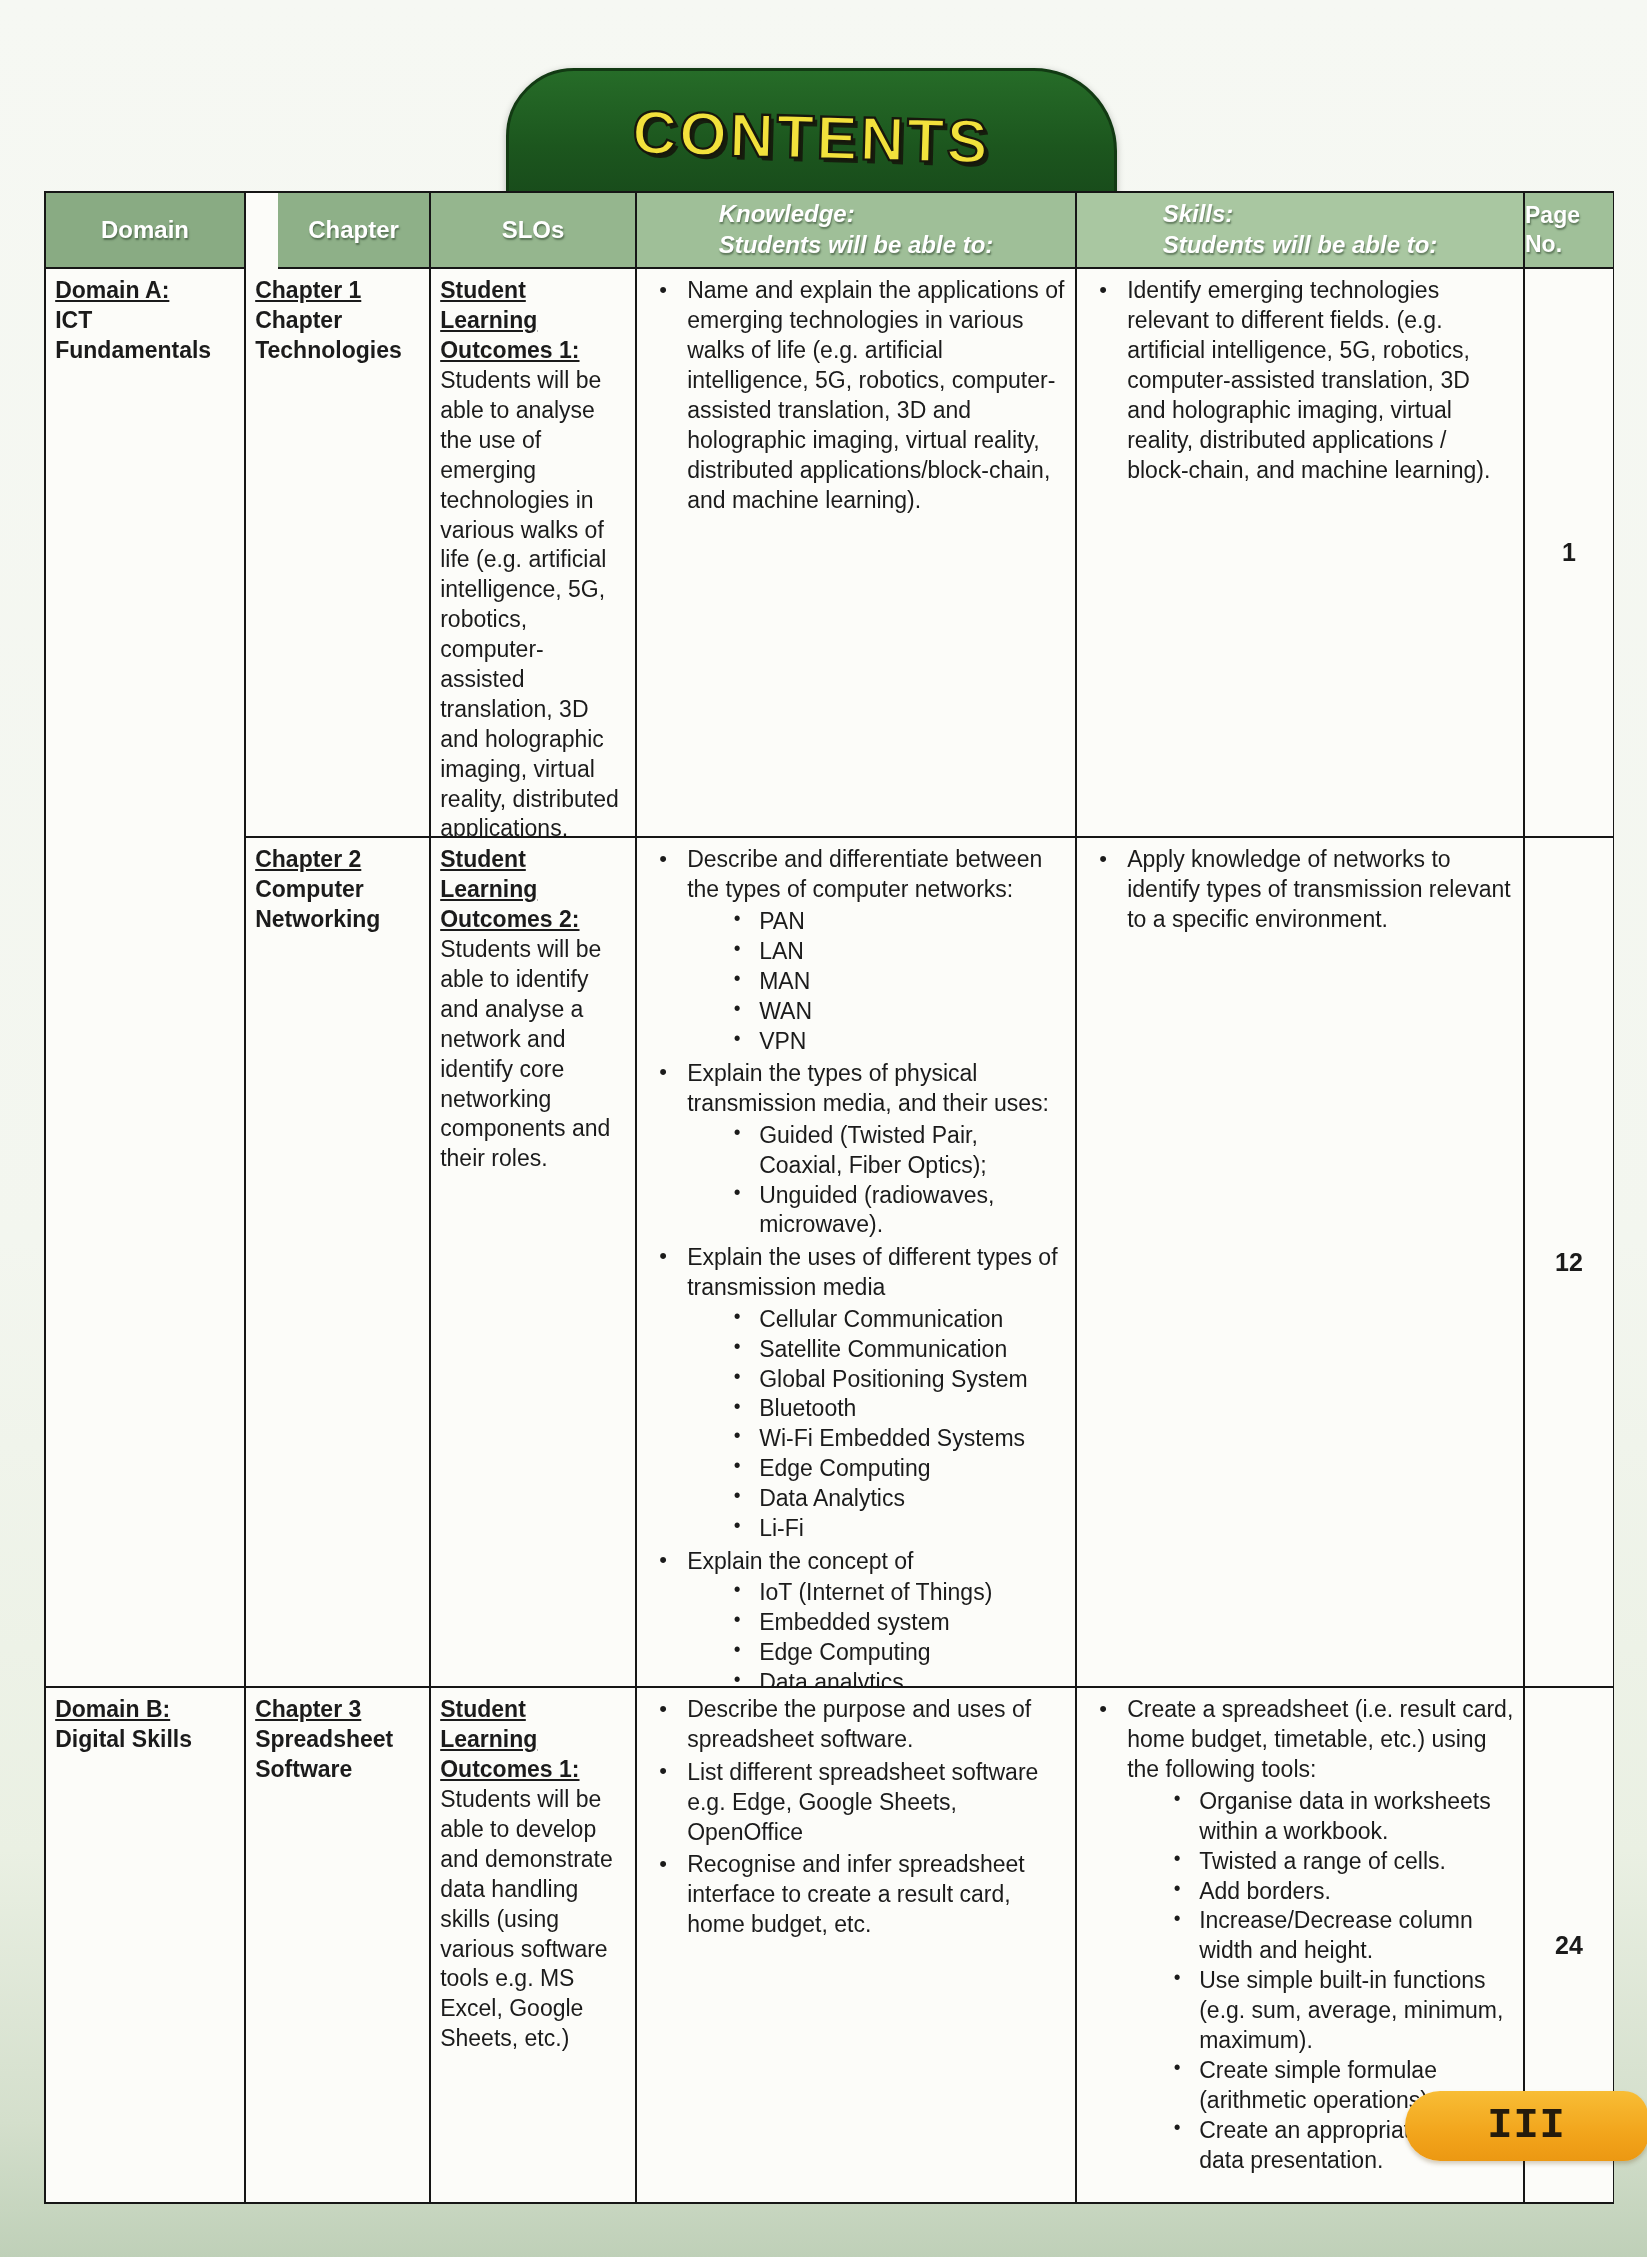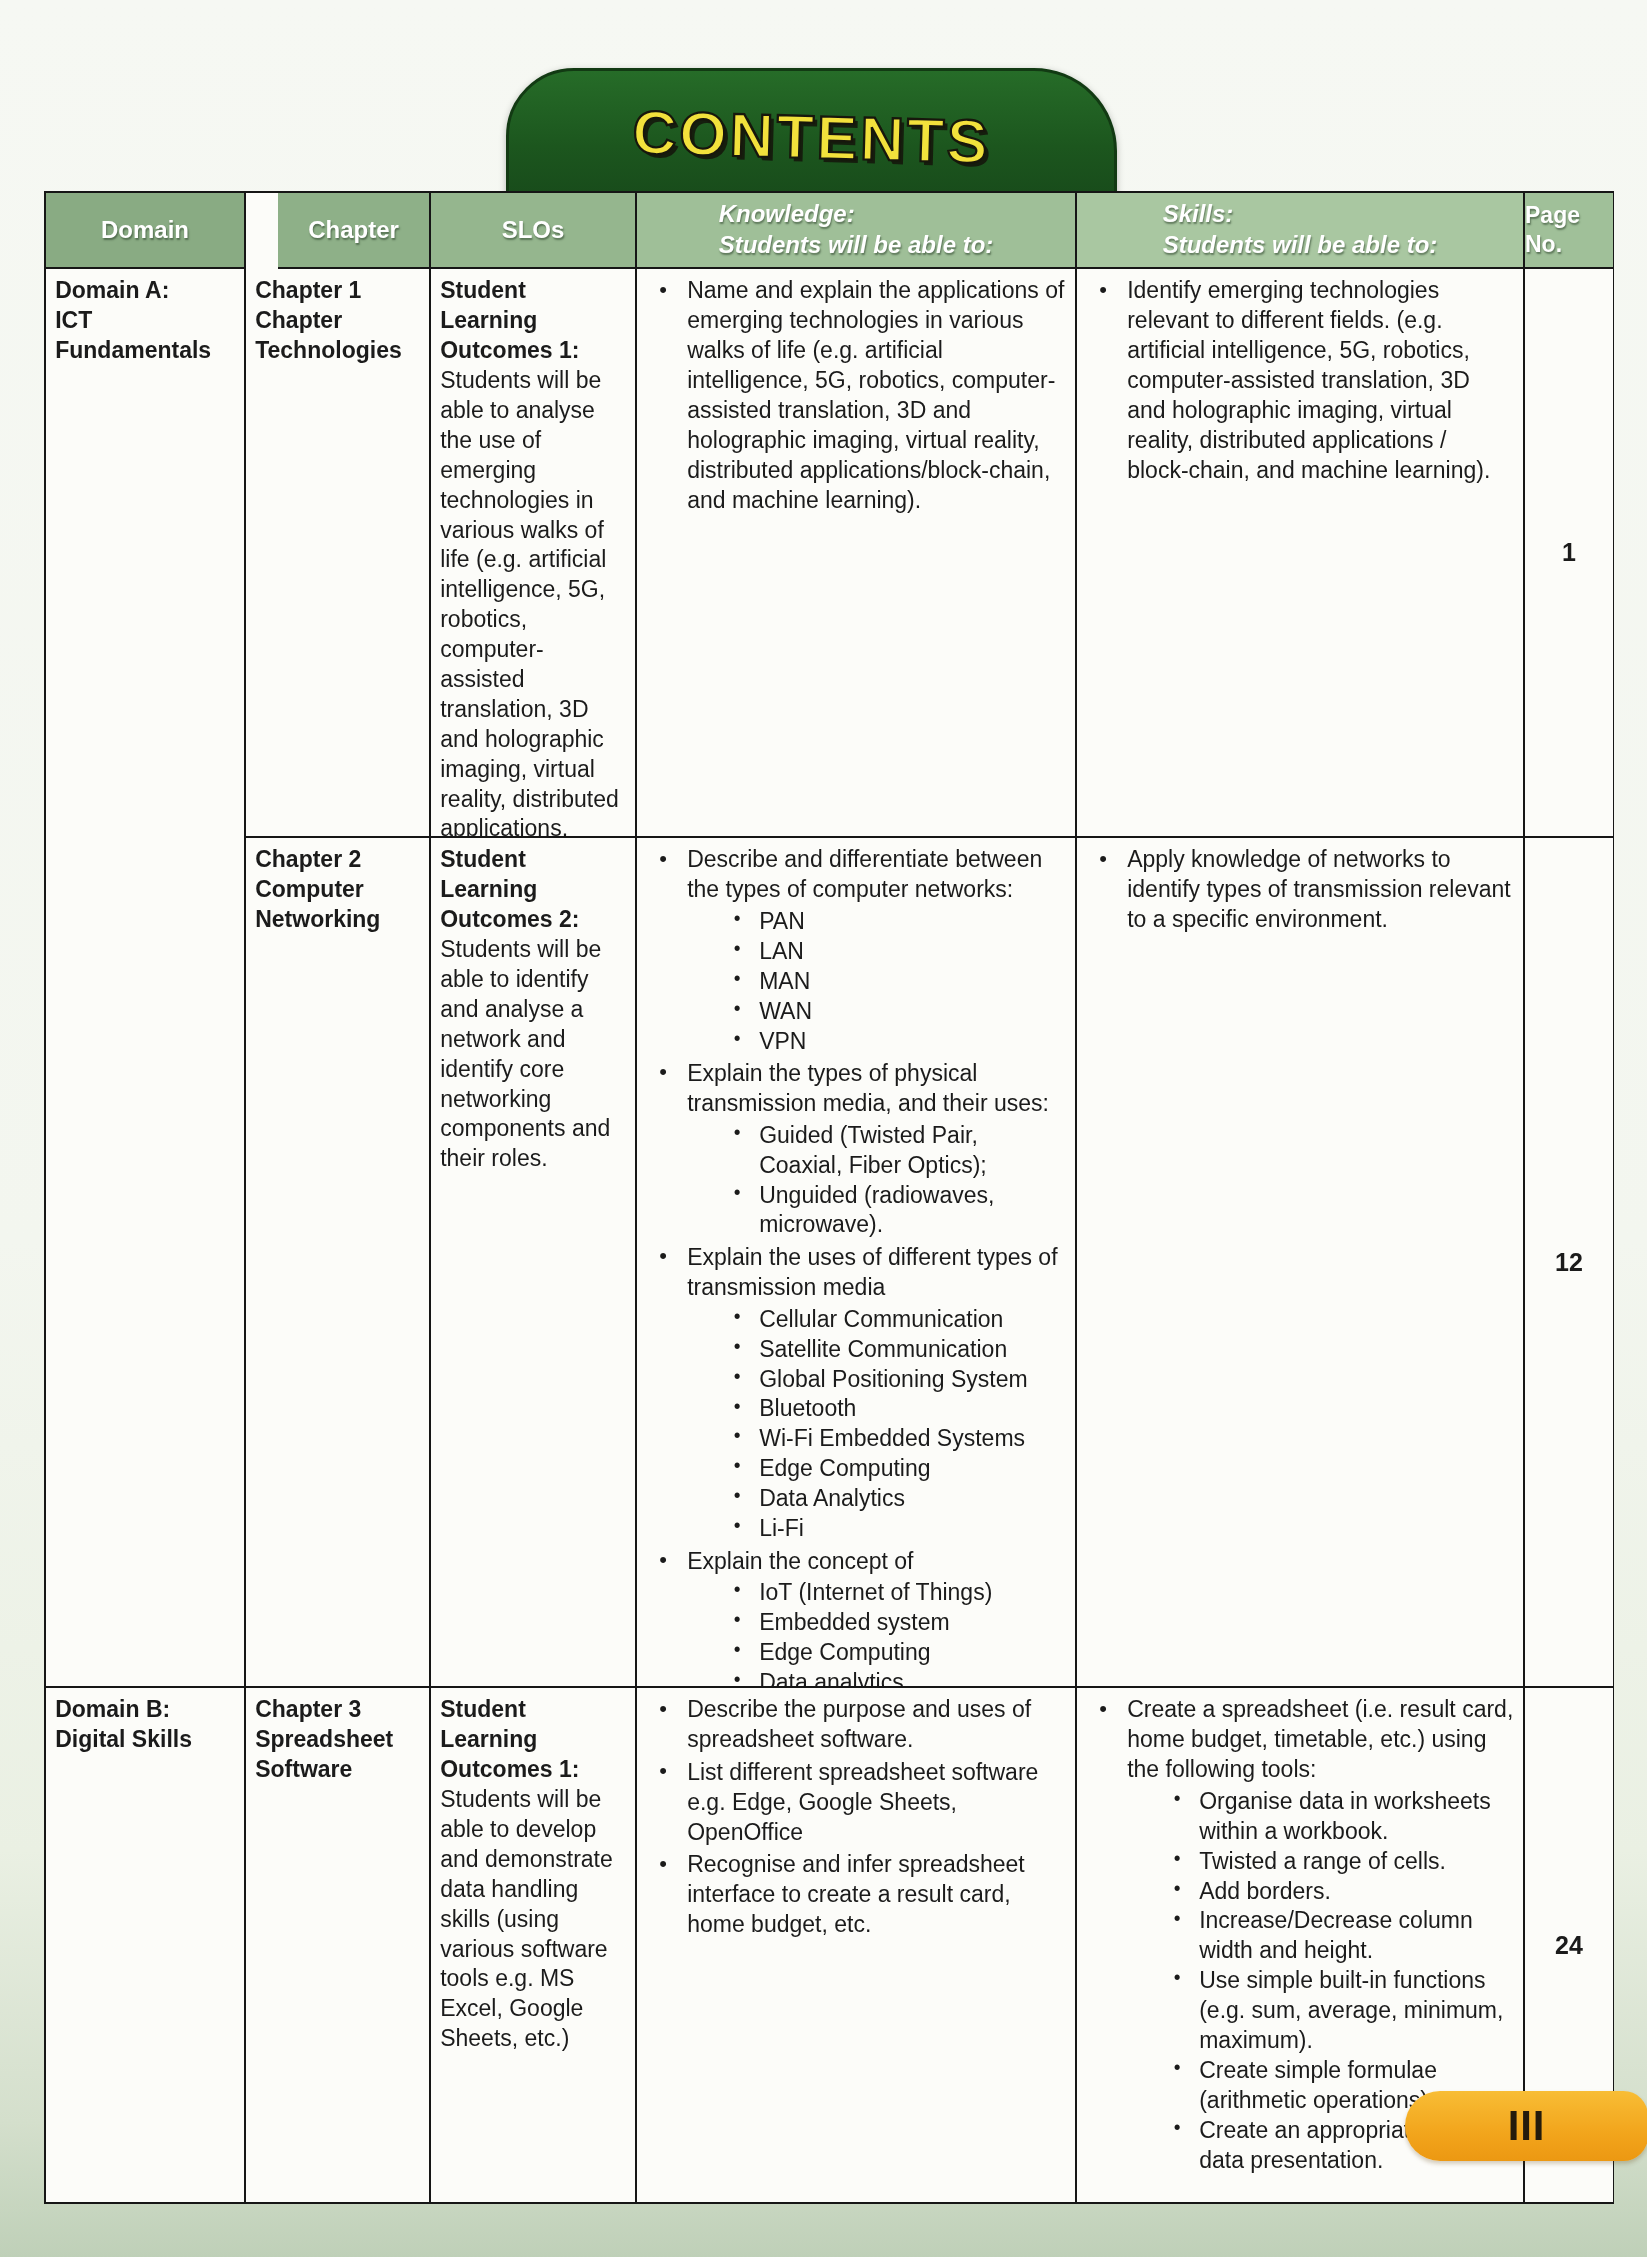--- a/index.html
+++ b/index.html
@@ -51,21 +51,21 @@
   .th.h1{background:#89ab83;}
   .th.h2{background:#8eb088;margin-left:32px;}
   .th.h3{background:#95b68e;}
   .th.h4{background:#9fbf98;}
   .th.h5{background:#a9c7a1;}
   .th.h6{background:#a0c099;font-size:23px;}
   .hwrap{text-align:left;font-style:italic;}
 
   
   .body{padding:7.4px 9.2px;}
-  .bold{font-weight:700;}
+  .bold{font-weight:700;text-decoration:underline;}
   .domain-name,.chapter-name{font-weight:700;}
   .slo-text{font-weight:400;}
 
   
   .blist{list-style:none;margin:0;padding:0;}
   .b1{position:relative;padding-left:41px;margin:0 0 2.8px 0;}
   .b1::before{content:"\2022";position:absolute;left:13px;top:-0.9px;font-size:22px;}
   .sub{list-style:none;margin:1.8px 0 1.8px 41px;padding:0;}
   .b2{position:relative;padding-left:31px;margin:0;}
   .b2::before{content:"\2022";position:absolute;left:5.5px;top:-0.9px;font-size:19.4px;}
@@ -76,21 +76,21 @@
 
   
   .page-badge{
     position:absolute;left:1405px;top:2091px;width:243px;height:70px;z-index:3;
     background:linear-gradient(180deg,#f8bd35 0%,#f2a51c 60%,#ec9812 100%);
     border-radius:37px 26px 26px 37px;
     display:flex;align-items:center;justify-content:center;
     box-shadow:0 2.8px 4.6px rgba(90,60,0,.25);
   }
   .page-badge span{
-    font-family:Liberation Sans, sans-serif;font-weight:700;font-size:42px;
+    font-family:Liberation Mono, monospace;font-weight:700;font-size:42px;
     color:#241b0c;letter-spacing:0.9px;
   }
 </style>
 </head>
 <body>
 
 <div id="page">
 
   <div class="banner">
     <div class="banner-text">CONTENTS</div>

